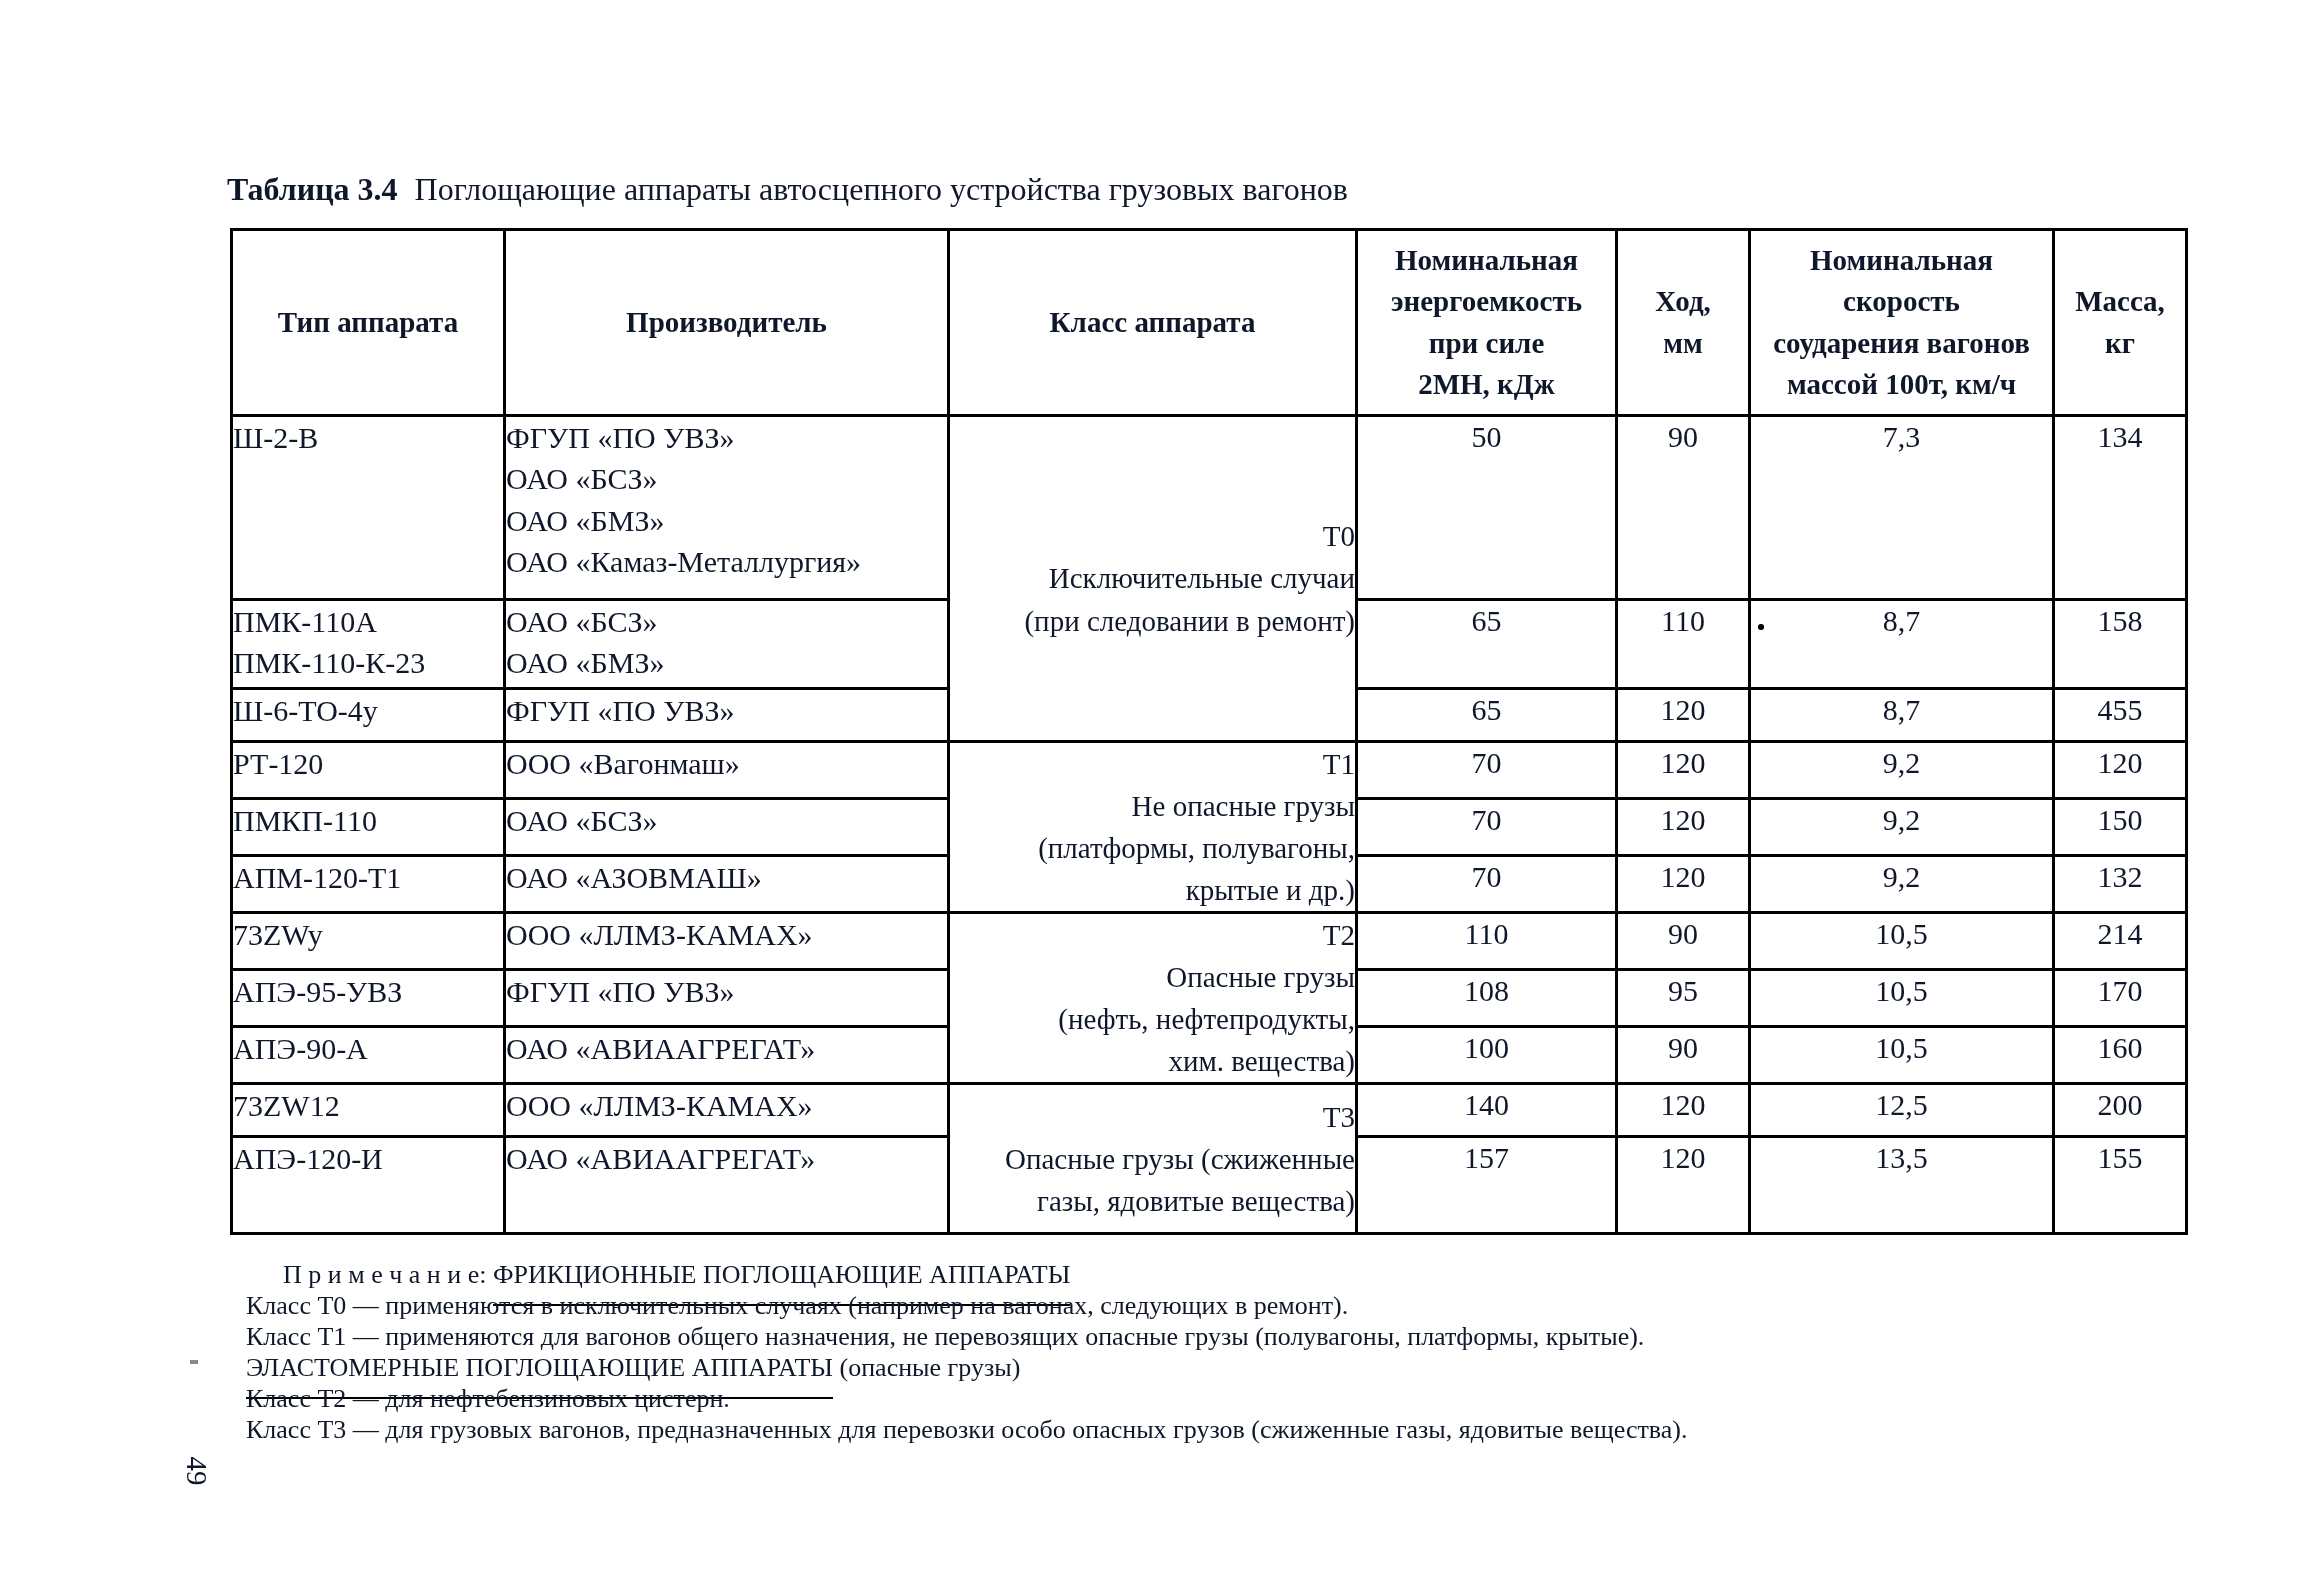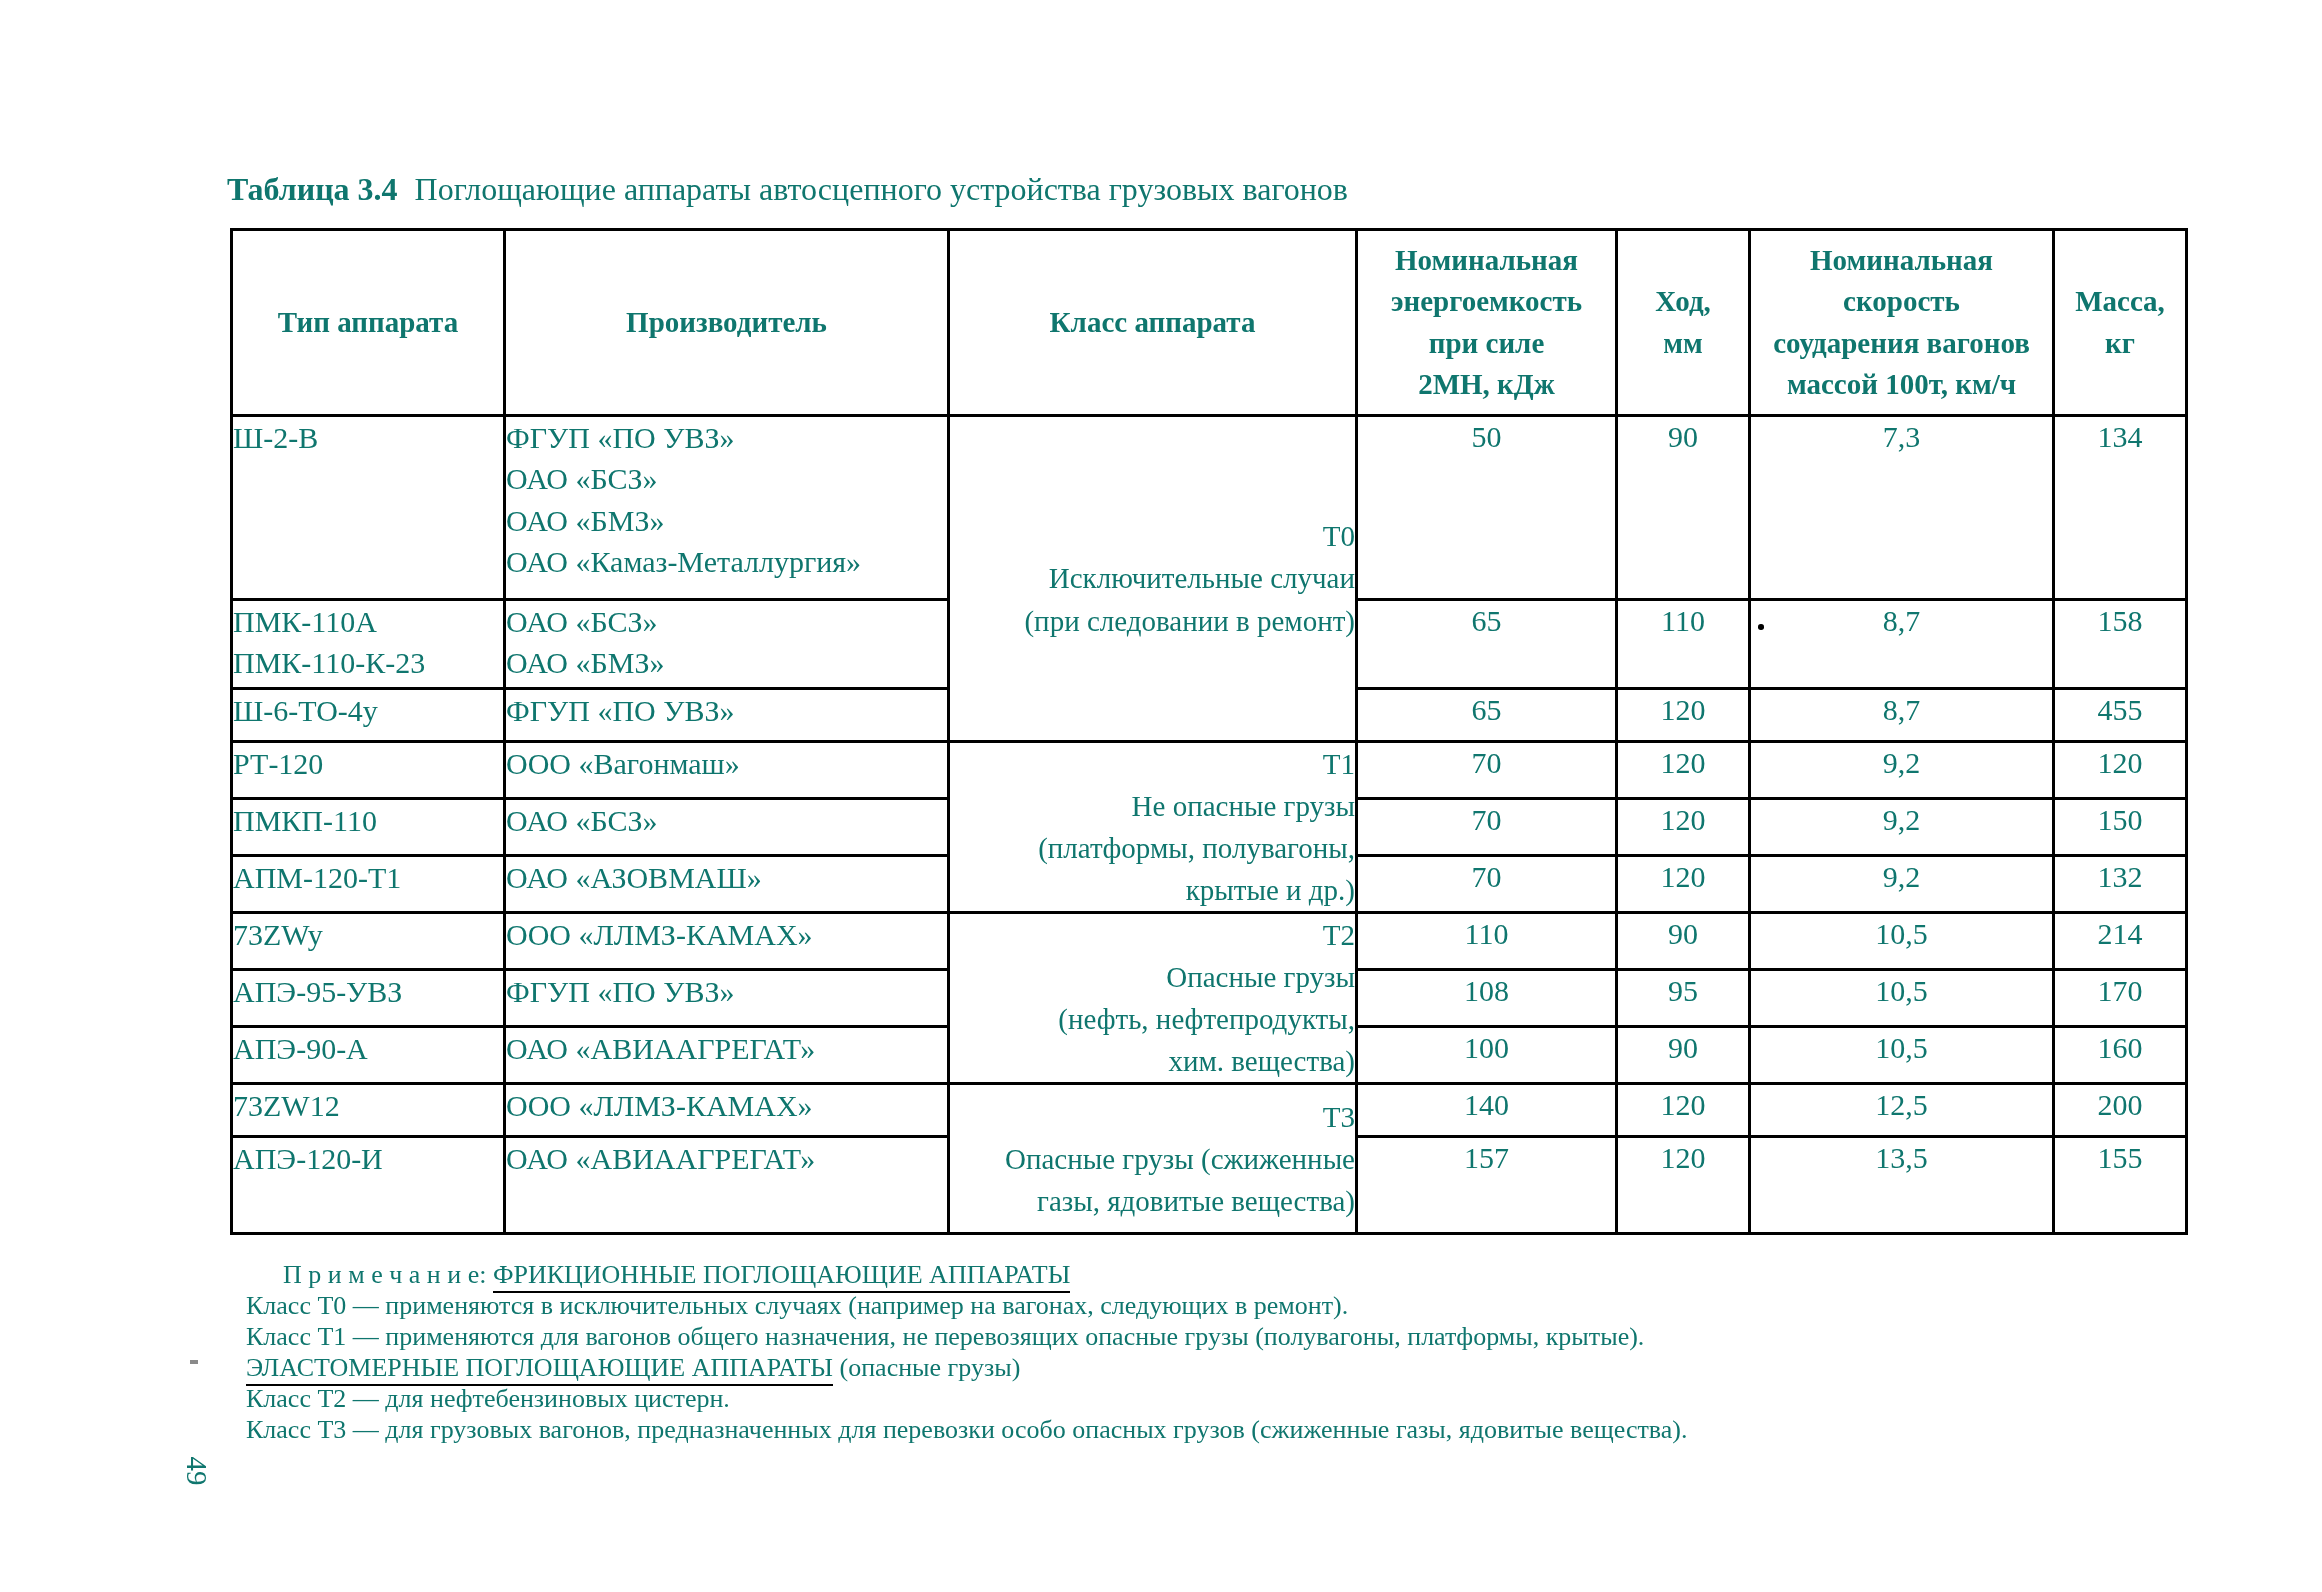--- a/index.html
+++ b/index.html
@@ -1,18 +1,18 @@
 <!DOCTYPE html>
 <html style="font-size:15px"><head>
 <meta charset="utf-8">
 <style>
   html,body { margin:0; padding:0; background:#ffffff; }
   .page {
     position:relative; width:2323px; height:1593px; background:#ffffff;
-    font-family:"Liberation Serif", serif; color:#0f766e;
+    font-family:"Liberation Serif", serif; color:#0f172a;
     overflow:hidden;
   }
   
   .doc-title { position:absolute; left:227px; top:171px; font-size:32px; white-space:nowrap; }
   .doc-title .t-label { font-weight:bold; margin-right:17px; }
 
   
   table.main {
     position:absolute; left:230px; top:228px; width:1955px;
     border-collapse:collapse; table-layout:fixed;
@@ -38,21 +38,21 @@
   }
   tr.hr  { height:186px; }
   tr.r1  { height:184px; }
   tr.r2  { height:89px;  }
   tr.rs  { height:53px;  }
   tr.r11 { height:97px; }
 
   
   .notes { position:absolute; left:246px; top:1259px; font-size:26px; line-height:31px; }
   .notes .indent { padding-left:37px; }
-  .u-head { border-bottom:2.8px solid #000; padding-bottom:2px; }
+  .u-head { border-bottom:2.8px solid #000; padding-bottom:15px; }
 
   
   .pagenum {
     position:absolute; left:168px; top:1455px; width:58px; height:32px;
     font-size:29px; text-align:center; line-height:32px;
     transform:rotate(90deg);
   }
 
   
   .artifact-dot {

